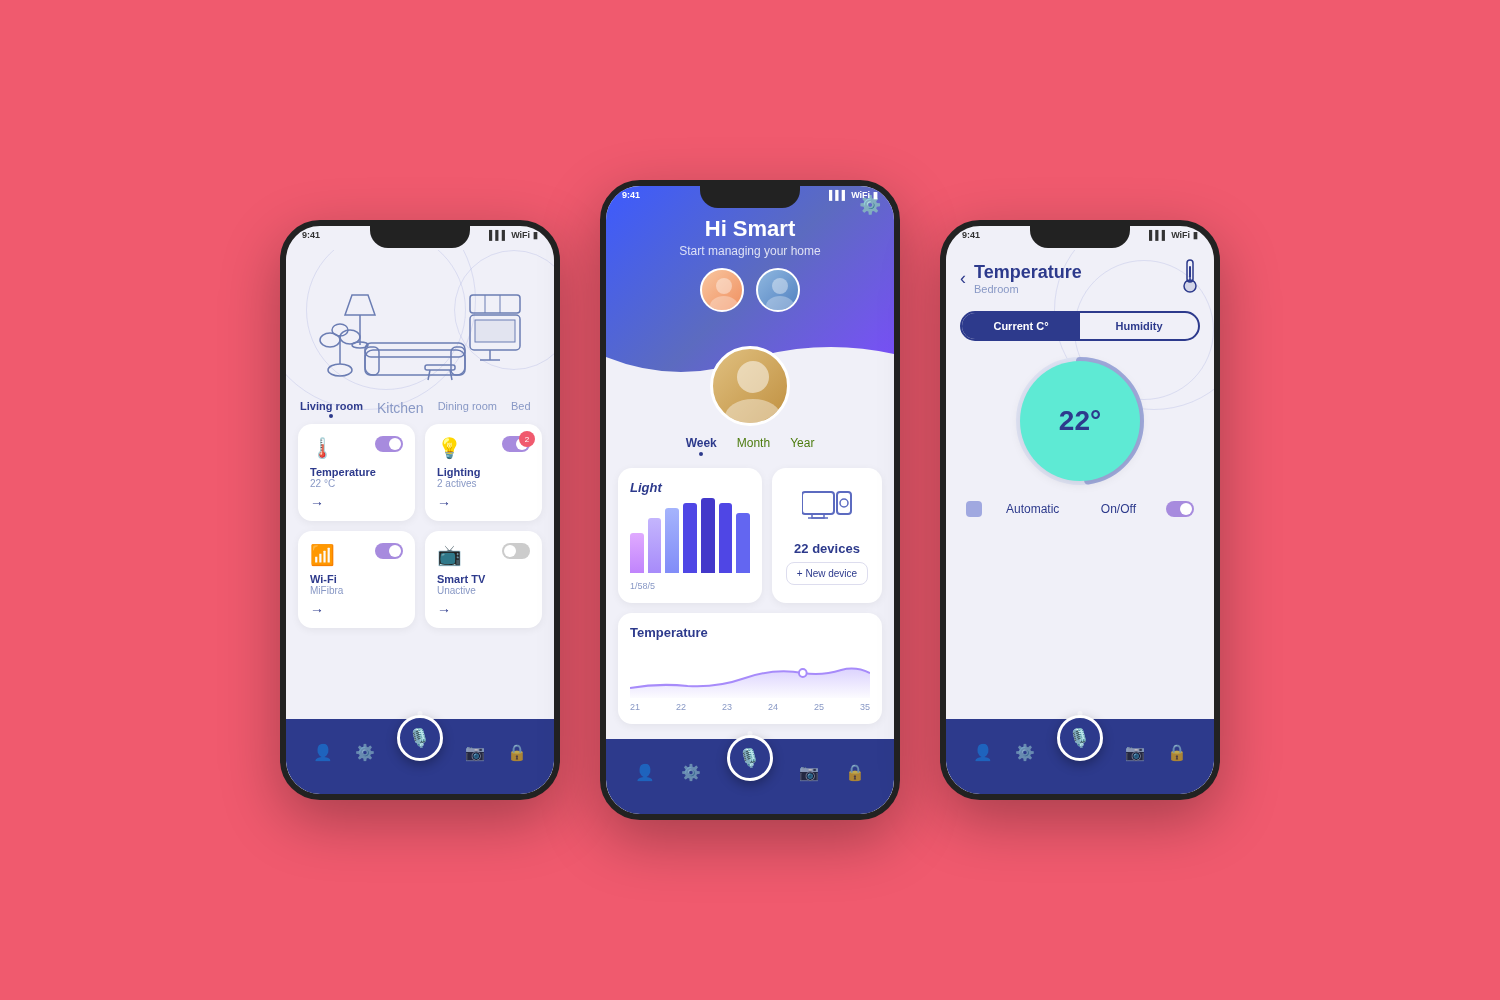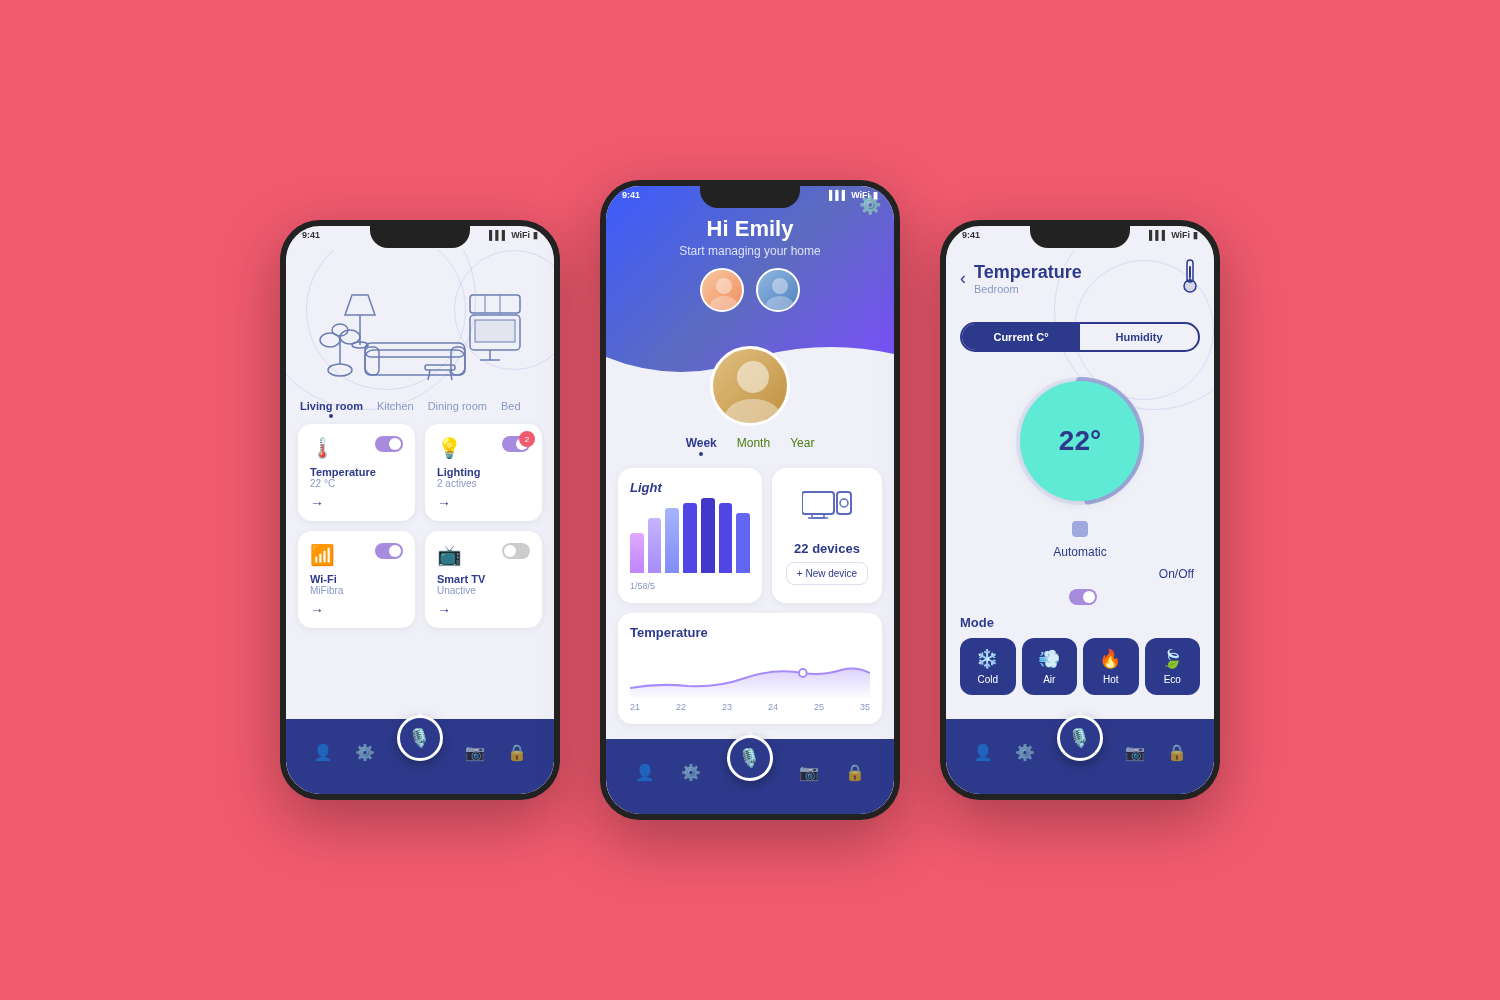--- a/index.html
+++ b/index.html
@@ -361,21 +361,21 @@
       align-items: center;
       padding: 8px 14px 4px;
       gap: 8px;
     }
     .back-arrow { color: #2d3a8c; font-size: 18px; cursor: pointer; }
     .phone3-title { font-size: 18px; font-weight: 700; color: #2d3a8c; }
     .phone3-sub { font-size: 11px; color: #8898c5; }
     .thermometer-icon { font-size: 20px; color: #2d3a8c; margin-left: auto; }
     .segment-tabs {
       display: flex;
-      margin: 19px 14px;
+      margin: 8px 14px;
       border-radius: 20px;
       overflow: hidden;
       border: 2px solid #2d3a8c;
       align-items: center;
     }
     .seg-tab {
       flex: 1;
       text-align: center;
       padding: 7px 0;
       font-size: 11px;
@@ -412,24 +412,23 @@
     }
     .temp-ring {
       position: absolute;
       width: 140px;
       height: 140px;
       z-index: 1;
     }
     .auto-row {
       display: flex;
       align-items: center;
-      gap: 8px;
+      gap: 24px;
       padding: 0 20px;
       margin-bottom: 10px;
-      flex-direction: column;
     }
     .auto-indicator {
       width: 16px;
       height: 16px;
       background: #a0a8e0;
       border-radius: 4px;
     }
     .auto-label { font-size: 12px; color: #2d3a8c; }
     .onoff-label { font-size: 12px; color: #2d3a8c; margin-left: auto; }
     .mode-section { padding: 0 14px; }
@@ -524,21 +523,21 @@
       <line x1="120" y1="105" x2="118" y2="115" stroke="#6b7db3" stroke-width="1.5"></line>
       <line x1="140" y1="105" x2="142" y2="115" stroke="#6b7db3" stroke-width="1.5"></line>
     </svg>
   </div>
 
   <div class="room-tabs" style="margin-top:-10px;">
     <div>
       <span style="color:#2d3a8c;font-weight:700;font-size:11px;">Living room</span>
       <div class="room-tab-dot"></div>
     </div>
-    <div><span style="font-size:11px;color:#8898c5;">Kitchen</span></div>
+    <div><span style="font-size:14px;color:#8898c5;">Kitchen</span></div>
     <div><span style="font-size:11px;color:#8898c5;">Dining room</span></div>
     <div><span style="font-size:11px;color:#8898c5;">Bed</span></div>
   </div>
 
   <div class="cards-grid">
 
     <div class="device-card">
       <div class="device-card-header">
         <span class="device-icon">🌡️</span>
         <div class="toggle toggle-on"></div>
@@ -598,21 +597,21 @@
     <span class="time" style="color:white;">9:41</span>
     <span class="icons" style="color:white;">
       <span>▌▌▌</span>
       <span>WiFi</span>
       <span>▮</span>
     </span>
   </div>
 
   <div class="phone2-header">
     <span class="gear-icon">⚙️</span>
-    <div class="phone2-header-title">Hi Emily</div>
+    <div class="phone2-header-title">Hi Smart</div>
     <div class="phone2-header-sub">Start managing your home</div>
     <div class="phone2-avatars">
       <div class="avatar-small avatar-bg1">
         <svg viewBox="0 0 44 44" width="44" height="44">
             <circle cx="22" cy="16" r="8" fill="rgba(255,255,255,0.4)"></circle>
             <ellipse cx="22" cy="36" rx="14" ry="10" fill="rgba(255,255,255,0.3)"></ellipse>
           </svg>
       </div>
       <div class="avatar-small avatar-bg2">
         <svg viewBox="0 0 44 44" width="44" height="44">
@@ -765,41 +764,20 @@
       </div>
     </div>
 
     <div class="auto-row">
       <div class="auto-indicator"></div>
       <span class="auto-label">Automatic</span>
       <span class="onoff-label">On/Off</span>
       <div class="toggle toggle-on" style="margin-left:6px;"></div>
     </div>
 
-    <div class="mode-section">
-      <div class="mode-title">Mode</div>
-      <div class="mode-buttons">
-        <div class="mode-btn">
-          <span class="mode-btn-icon">❄️</span>
-          <span class="mode-btn-label">Cold</span>
-        </div>
-        <div class="mode-btn">
-          <span class="mode-btn-icon">💨</span>
-          <span class="mode-btn-label">Air</span>
-        </div>
-        <div class="mode-btn">
-          <span class="mode-btn-icon">🔥</span>
-          <span class="mode-btn-label">Hot</span>
-        </div>
-        <div class="mode-btn">
-          <span class="mode-btn-icon">🍃</span>
-          <span class="mode-btn-label">Eco</span>
-        </div>
-      </div>
-    </div>
   </div>
 
   <div class="bottom-bar">
     <span class="bottom-bar-icon">👤</span>
     <span class="bottom-bar-icon">⚙️</span>
     <div class="mic-btn">🎙️</div>
     <span class="bottom-bar-icon">📷</span>
     <span class="bottom-bar-icon">🔒</span>
   </div>
   <div class="bottom-dot"></div>

